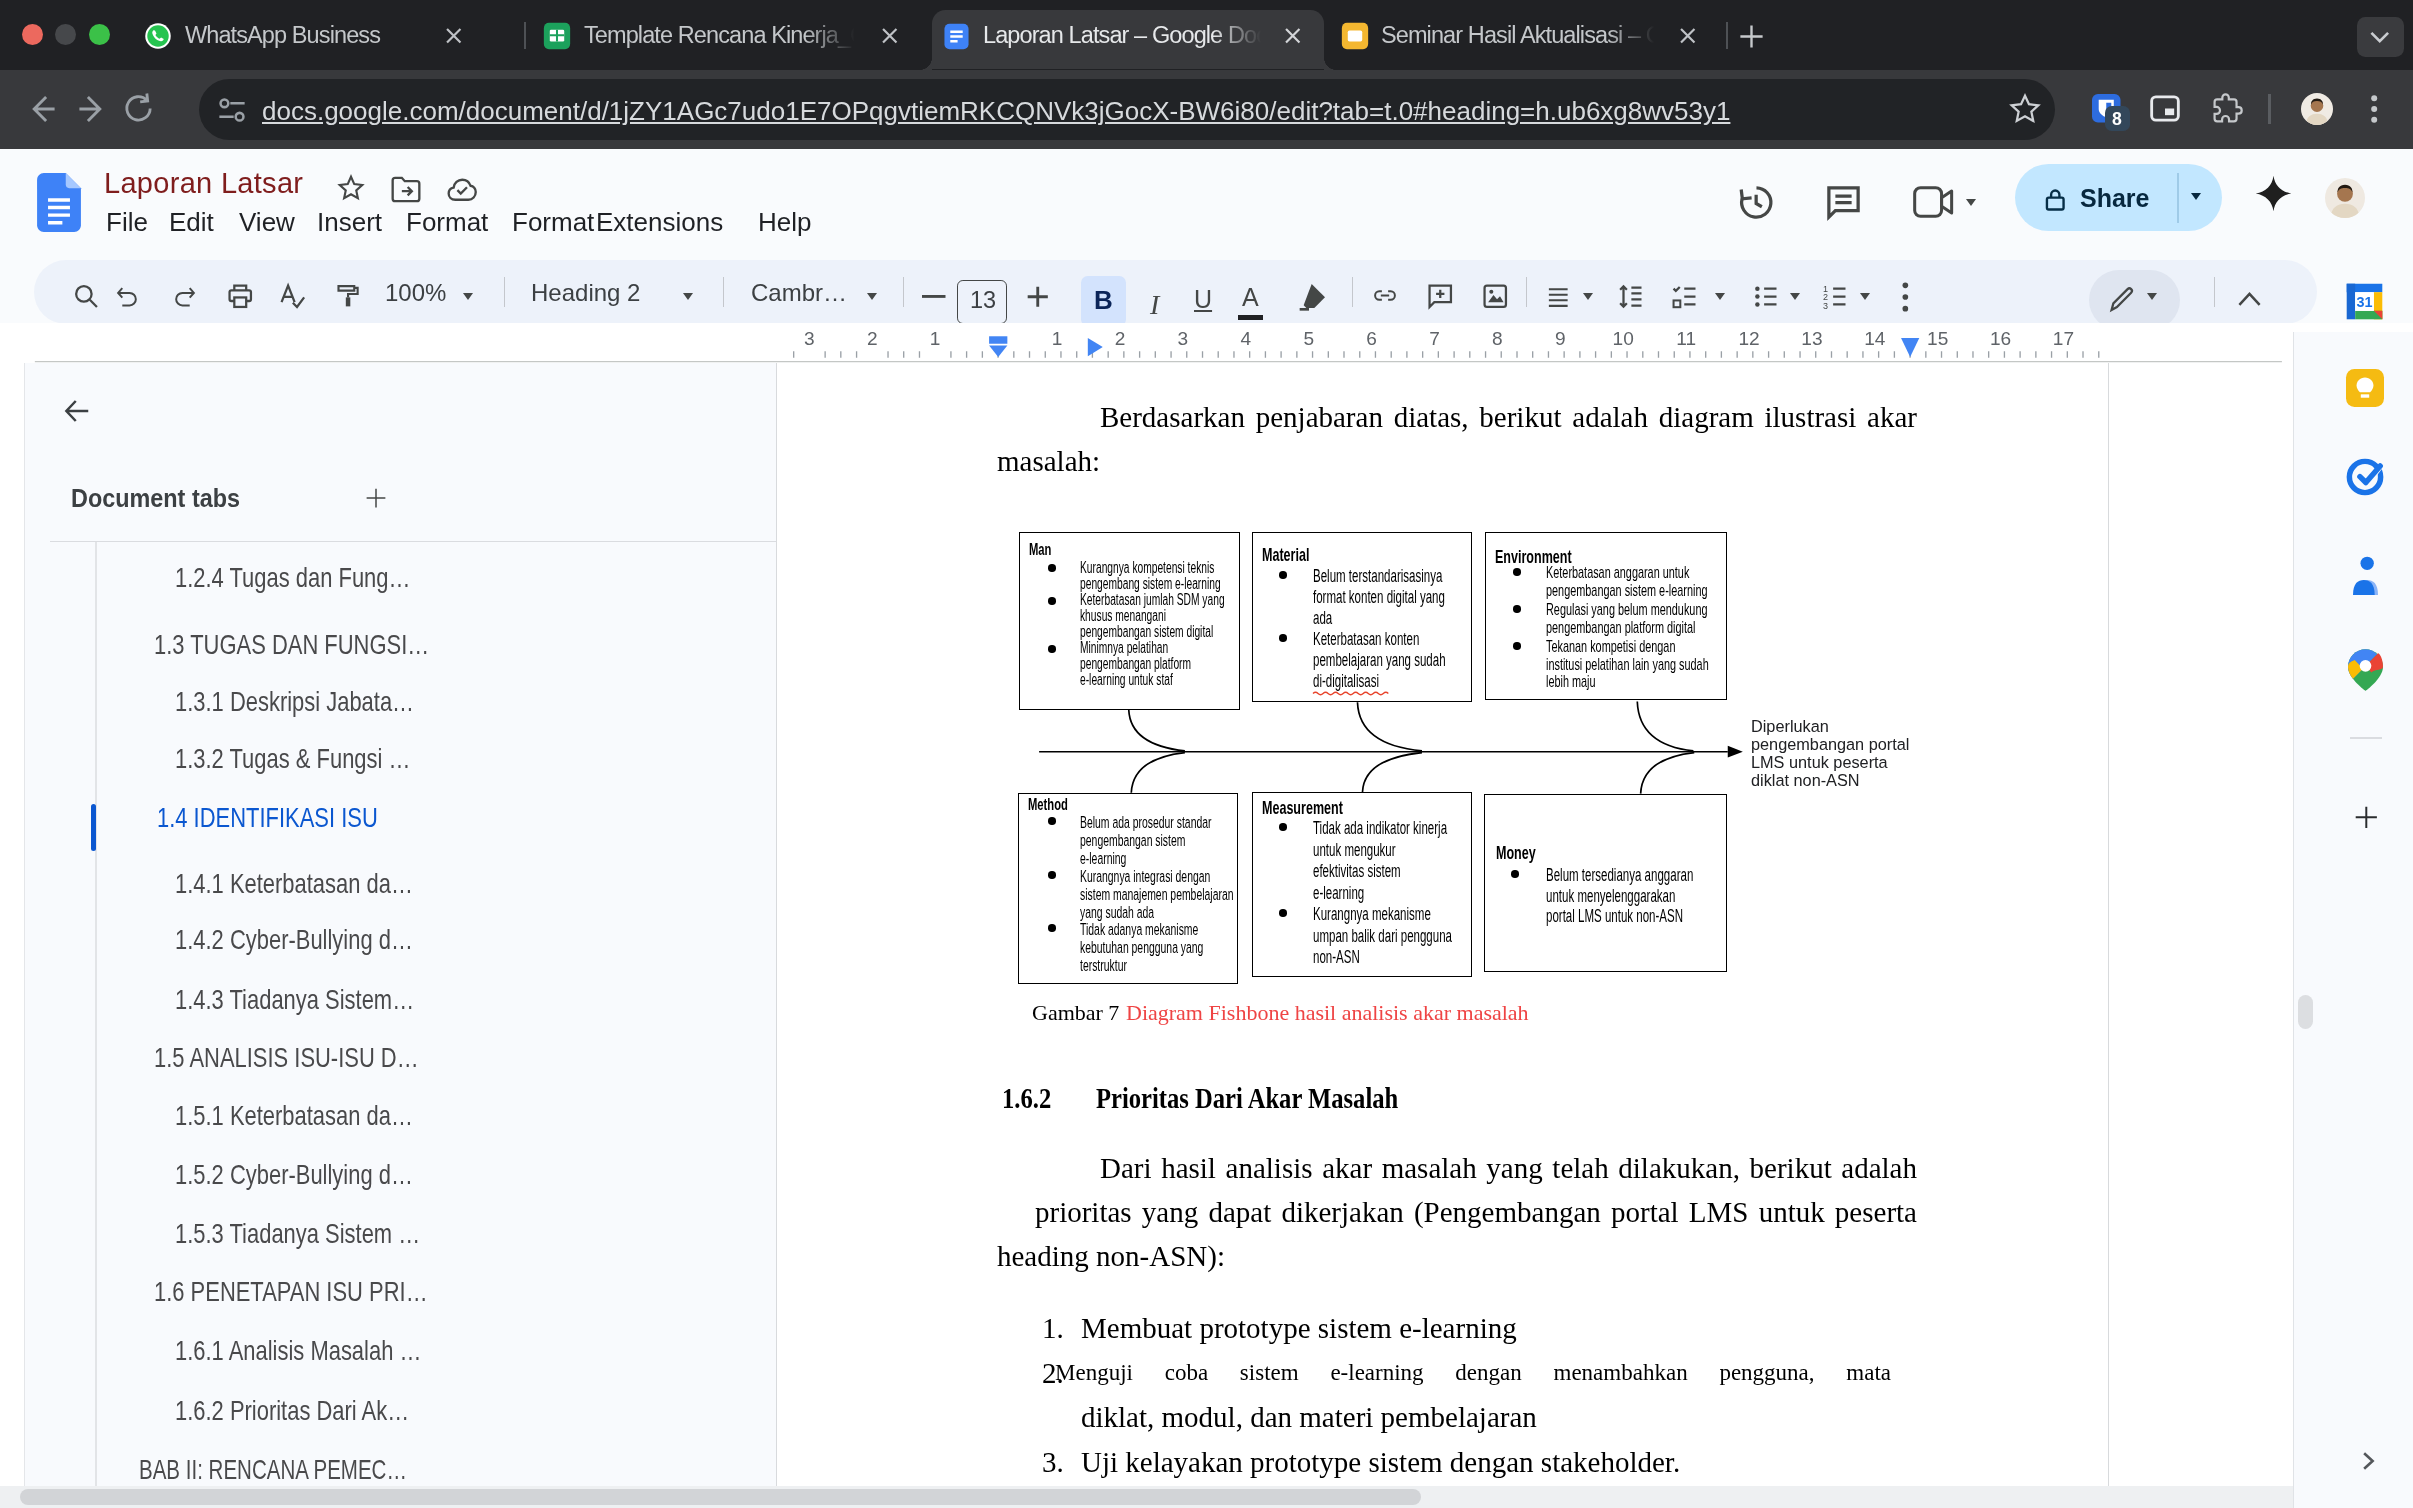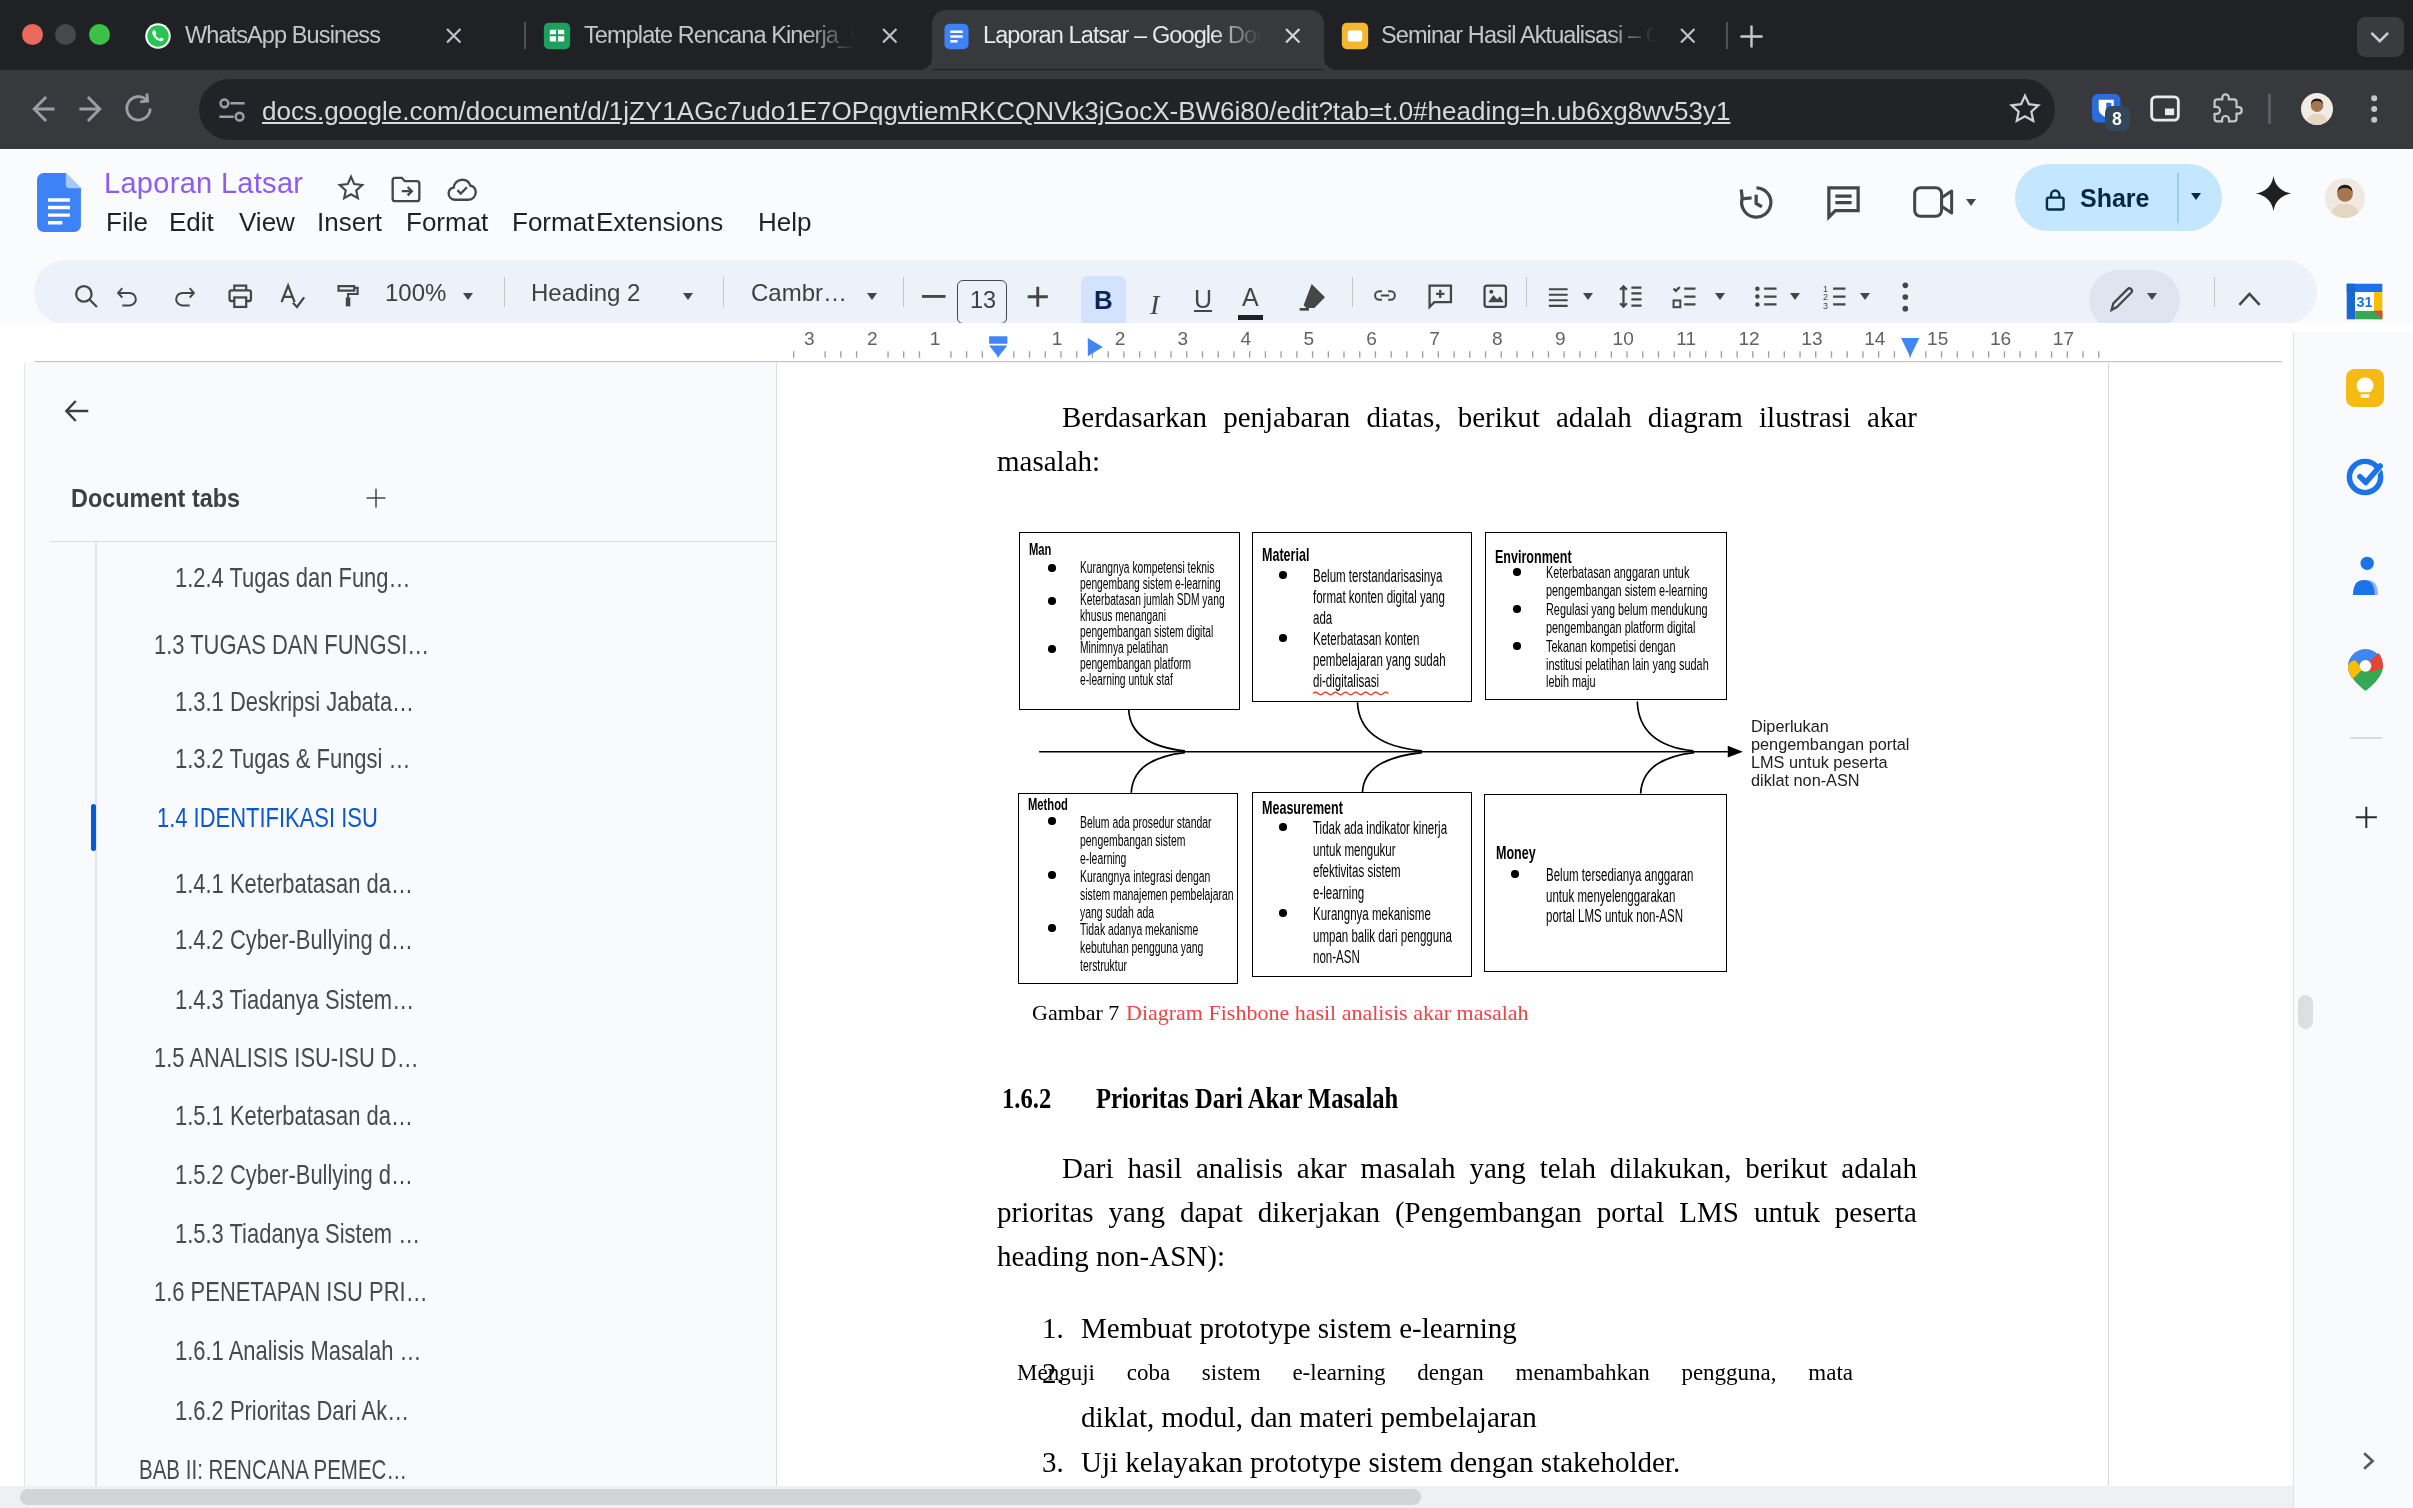--- a/index.html
+++ b/index.html
@@ -13,37 +13,37 @@
   #chrometoolbar { position:absolute; left:0; top:70px; width:2413px; height:80px; background:#38393c; }
   .tl { position:absolute; top:24px; width:21px; height:21px; border-radius:50%; }
   .tabtext { position:absolute; top:22px; font-size:23.5px; color:#c4c7ca; letter-spacing:-0.9px; white-space:nowrap; }
   .tabx { position:absolute; top:23.5px; width:23.5px; height:23.5px; }
   .tabsep { position:absolute; top:22px; width:1.7px; height:27px; background:#4e5155; }
   #activetab { position:absolute; left:932px; top:10px; width:392px; height:59px; background:#38393c; border-radius:13.4px 13.4px 0 0; }
   #omnibox { position:absolute; left:199px; top:79px; width:1856px; height:61px; border-radius:31px; background:#212326; }
   .urltext { position:absolute; left:262px; top:96px; font-size:26px; color:#d7dadd; letter-spacing:0px; white-space:nowrap;text-decoration:underline; }
   
   #docshead { position:absolute; left:0; top:149px; width:2413px; height:183px; background:#f9fbfd; }
-  #docstitle { position:absolute; left:104px; top:167px; font-size:29px; letter-spacing:0.3px; color:#8b5cf6; font-weight:400; }
+  #docstitle { position:absolute; left:104px; top:167px; font-size:29px; letter-spacing:0.3px; color:#7f1d1d; font-weight:400; }
   .menuitem { position:absolute; top:207px; font-size:26px; color:#1f2125; }
   
   #dtoolbar { position:absolute; left:34px; top:260px; width:2283px; height:64px; border-radius:32px; background:#edf2fa; }
   .dsep { position:absolute; top:277px; width:1.3px; height:30px; background:#c4c7cc; }
   .ttext { position:absolute; font-size:24px; color:#3c4043; }
   .caret { position:absolute; width:0; height:0; border-left:5.9px solid transparent; border-right:5.9px solid transparent; border-top:7.5px solid #444746; }
   
   #ruler { position:absolute; left:0; top:323px; width:2413px; height:39px; background:#fff; }
   
   #lsidebar { position:absolute; left:23.5px; top:363px; width:753px; height:1123px; background:#f8fafd; border-left:0.8px solid #e4e6e9; }
   .sbitem { position:absolute; font-size:28.5px; color:#49494b; white-space:nowrap; transform:scaleX(0.77); transform-origin:0 0; }
   .sbitem.blue { color:#0b57d0; }
   
   #page { position:absolute; left:776px; top:363px; width:1333px; height:1123px; background:#fff; border-left:0.8px solid #d8dadd; border-right:0.8px solid #d8dadd; }
   .serif { font-family:"Liberation Serif", serif; }
-  .jl { text-align:justify; text-align-last:justify; }
+  .jl { text-align:justify; text-align-last:justify;margin-left:38px; }
   
   .dbox { position:absolute; border:1.7px solid #000; background:#fff; }
   .dtitle { position:absolute; font-weight:bold; color:#000; transform-origin:0 0; white-space:nowrap; }
   .dtext { position:absolute; color:#000; transform-origin:0 0; white-space:nowrap; }
   .dot { position:absolute; width:7.5px; height:7.5px; border-radius:50%; background:#000; }
   
   #rrail { position:absolute; left:2293px; top:332px; width:121px; height:1177px; background:#f8fafd; border-left:0.8px solid #e0e3e7; }
   
   #hscroll { position:absolute; left:0; top:1486px; width:2293px; height:22.6px; background:#eef0f2; }
   #hthumb { position:absolute; left:20px; top:1489px; width:1401px; height:16px; background:#d2d4d7; border-radius:8.4px; }

